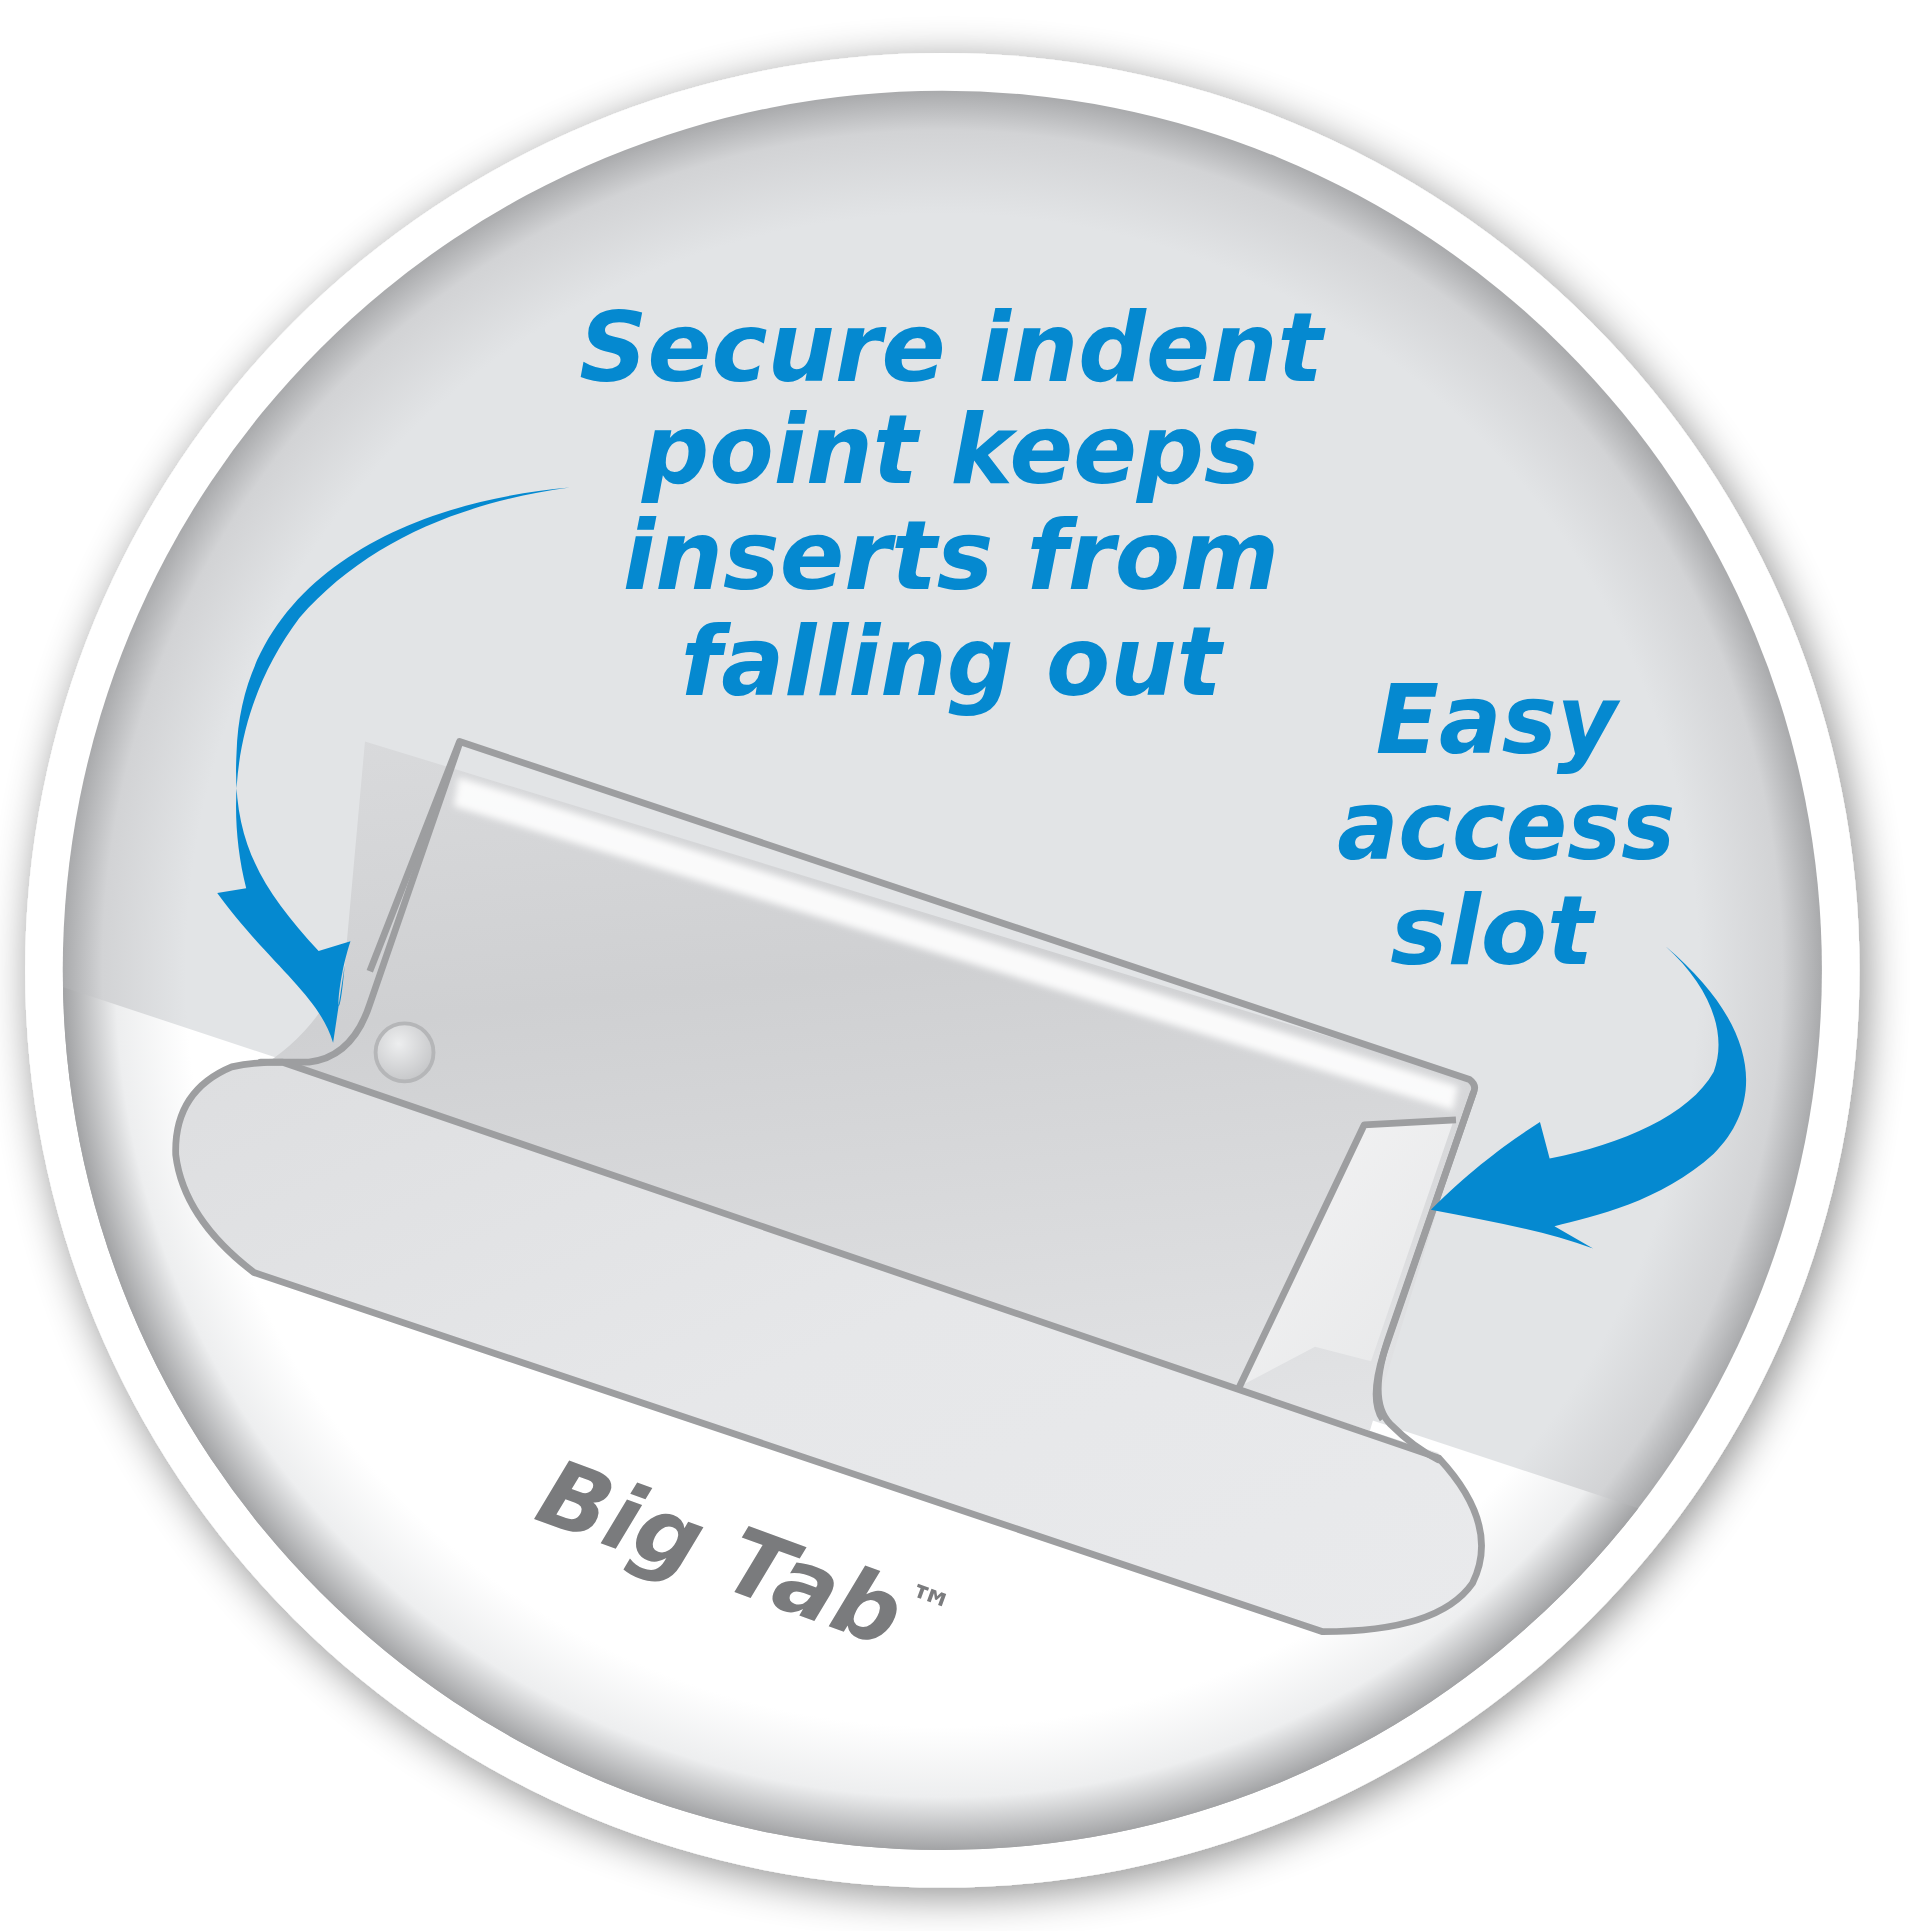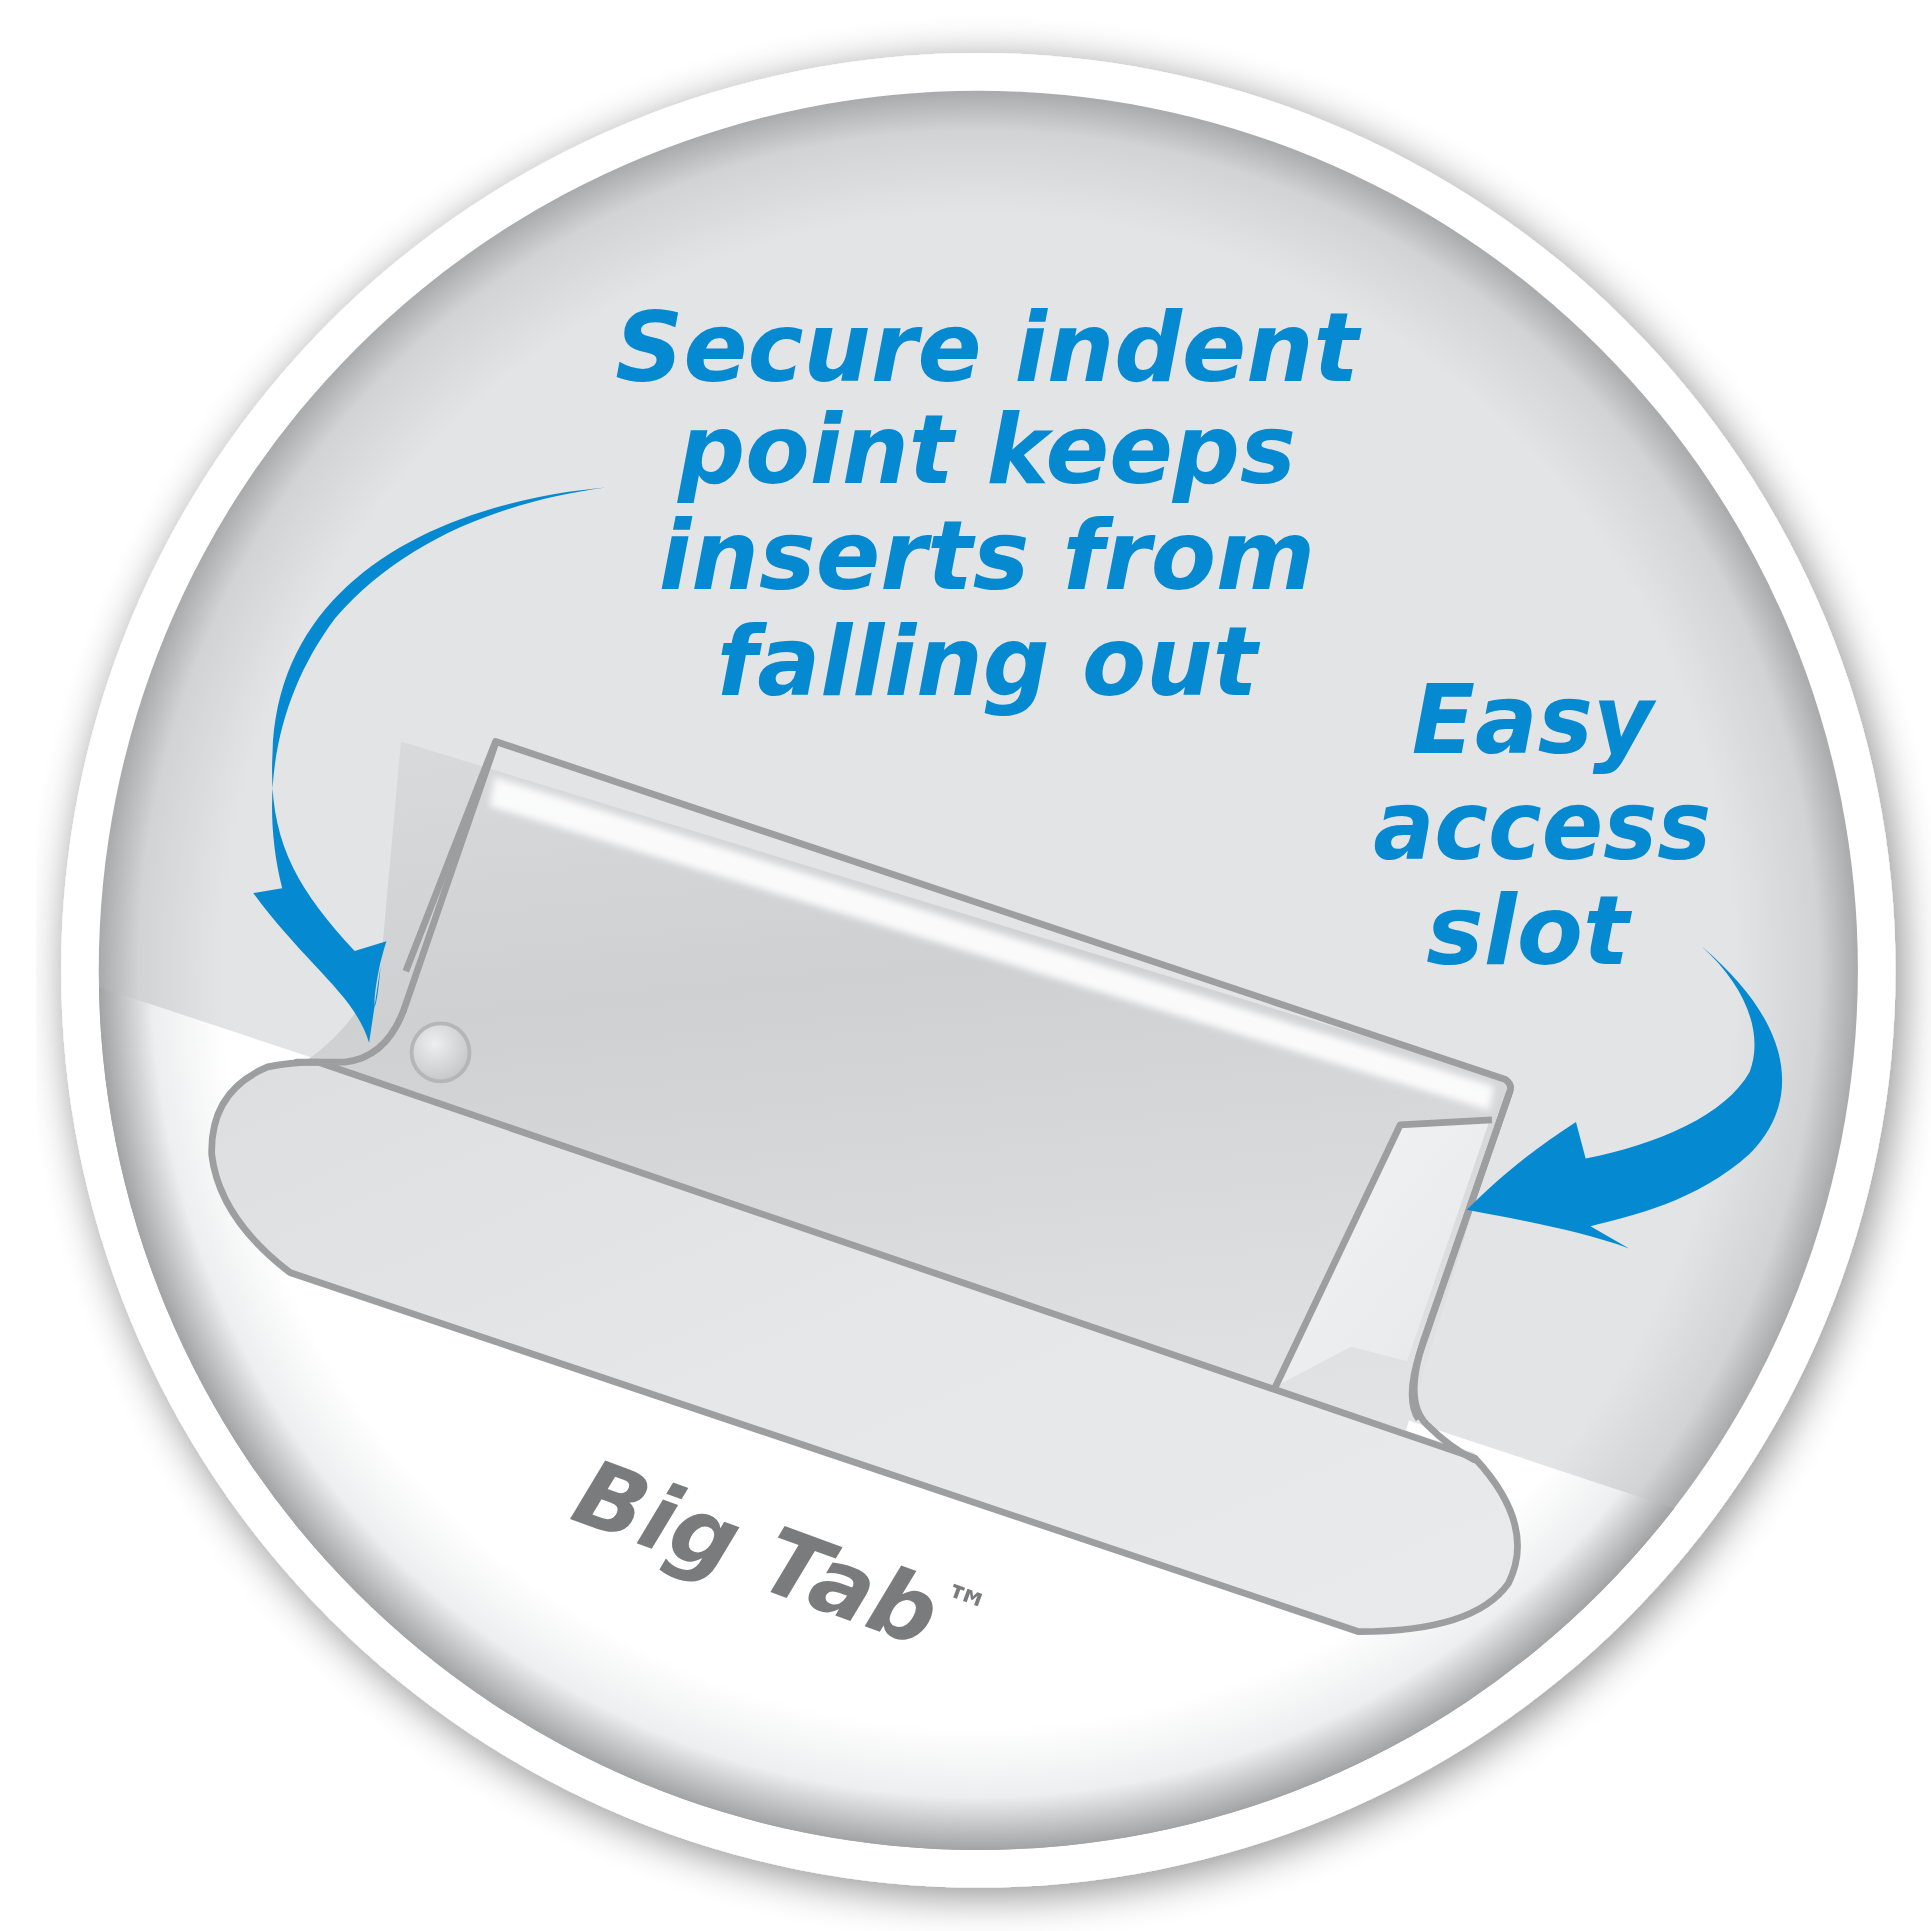--- a/index.html
+++ b/index.html
@@ -1,17 +1,17 @@
 <!DOCTYPE html>
 <html><head>
 <meta charset="utf-8">
 <style>
   html, body { margin: 0; padding: 0; background: #ffffff; }
   body { width: 1931px; height: 1931px; overflow: hidden; position: relative; }
-  #stage { position: absolute; left: 0; top: 0; width: 1630px; height: 1931px; padding-left: 36px; }
+  #stage { position: absolute; left: 0; top: 0; width: 1630px; height: 1931px; }
   svg { display: block; }
   .callout {
     font-family: "DejaVu Sans", "Liberation Sans", sans-serif;
     font-weight: bold;
     font-style: oblique;
   }
   .callout-blue { fill: #0589D0; }
   .brand-gray { fill: #7A7B7D; }
 </style>
 </head>

